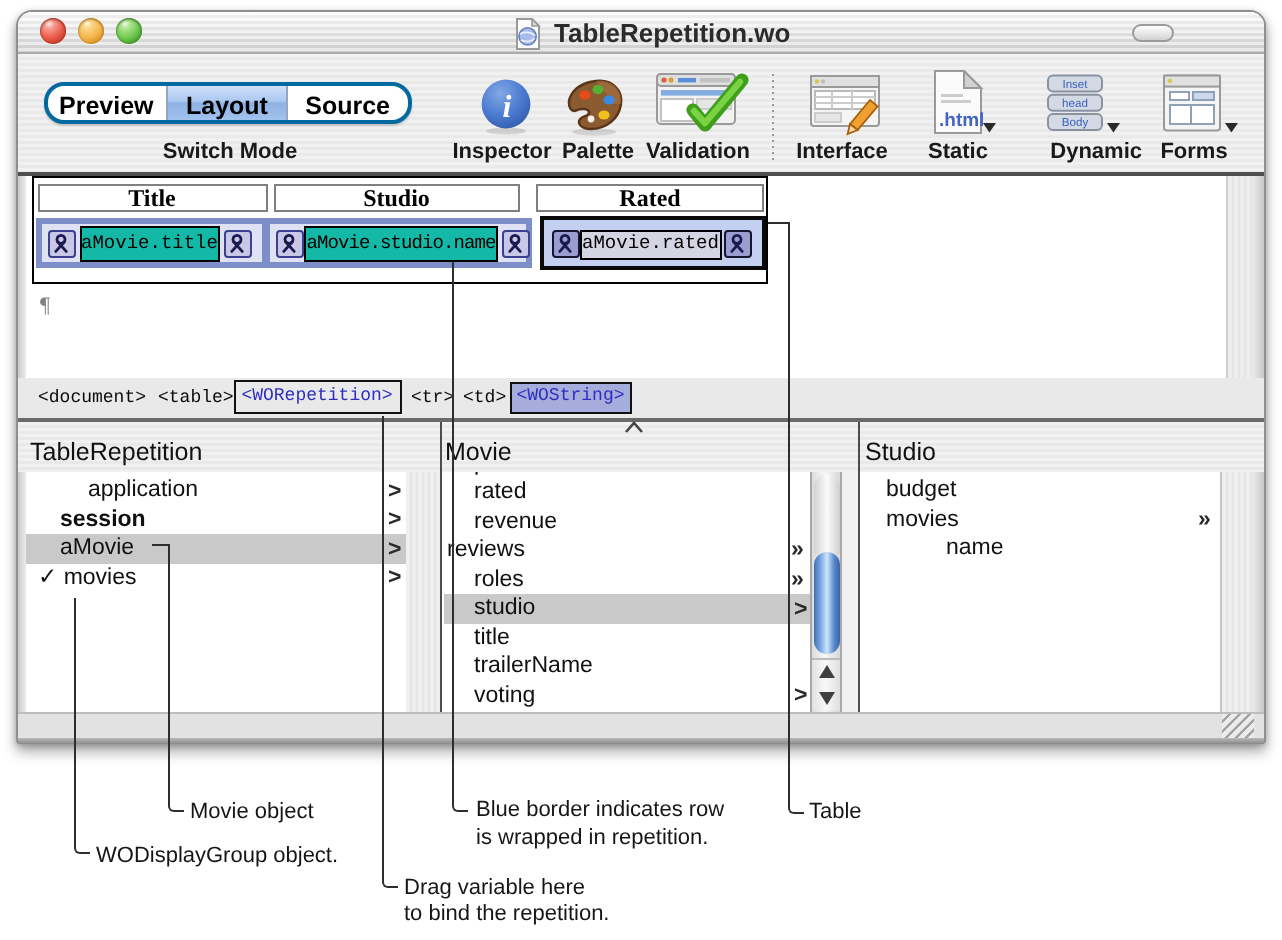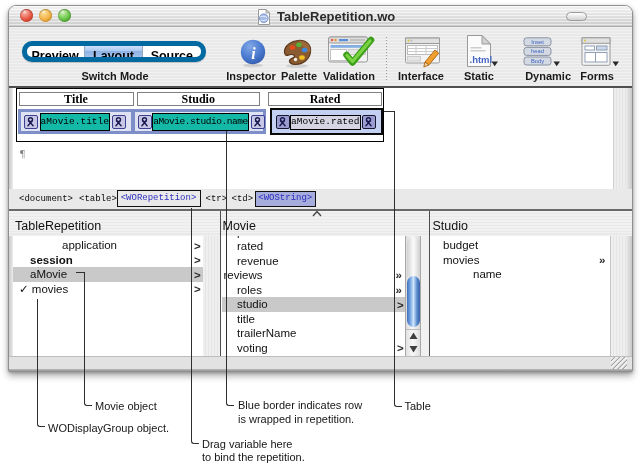--- a/index.html
+++ b/index.html
@@ -15,21 +15,21 @@
          box-shadow:0 4px 7px rgba(0,0,0,0.32), 0 1px 3px rgba(0,0,0,0.22); }
 
   .tl { top:9px; width:13px; height:13px; border-radius:50%; }
   #title { left:277px; top:9px; font-size:13px; font-weight:bold; color:#2b2b2b; }
   #pill { left:566px; top:11.5px; width:21px; height:9px; border-radius:4.5px;
           background:linear-gradient(180deg,#ffffff,#d2d2d2); border:1px solid #9a9a9a; }
 
   .tblabel { top:70px; font-size:11px; font-weight:bold; color:#1a1a1a; text-align:center; }
 
   #seg { left:21.5px; top:41px; width:184px; height:21px; background:#fff;
-         border:5px solid #0369a1; border-radius:10px; overflow:hidden;
+         border:2px solid #0369a1; border-radius:10px; overflow:hidden;
          display:flex; font-size:12.5px; font-weight:bold; color:#000;
          box-shadow:0 1px 1px rgba(0,0,0,0.18); }
   #seg div { flex:1; text-align:center; line-height:20.5px; }
   #seg .mid { border-left:1px solid #96a6c0; border-right:1px solid #96a6c0;
         background:linear-gradient(180deg,#cfe0fa 0%,#aac8f0 45%,#8fb2e4 50%,#a2c2ee 100%); }
 
   .hcell { top:91.5px; height:14.5px; background:#fff; border:1px solid #808080;
            font-family:"Liberation Serif",serif; font-weight:bold; font-size:12px;
            text-align:center; line-height:12.5px; color:#000; }
   .bbox { top:113px; height:18px; background:#14b8a6; border:1.5px solid #000;
@@ -227,21 +227,21 @@
 
   <div class="abs pin" style="left:9px;top:210.5px;width:623px;height:25px;"></div>
   <div class="abs bhtext" style="left:15px;">TableRepetition</div>
   <div class="abs bhtext" style="left:222.5px;">Movie</div>
   <div class="abs bhtext" style="left:432.5px;">Studio</div>
 
   <div class="abs" style="left:13px;top:235.5px;width:613px;height:120.5px;background:#fff;"></div>
 
   <div class="abs hl" style="left:13px;top:267px;width:190px;height:14.5px;"></div>
   <div class="abs" style="left:13px;top:235.5px;width:183px;height:120.5px;overflow:hidden;">
-    <div class="row" style="padding-left:17px;margin-top:2.5px;margin-left:32px;">application</div>
+    <div class="row" style="padding-left:31px;margin-top:2.5px;">application</div>
     <div class="row" style="padding-left:17px;font-weight:bold;">session</div>
     <div class="row" style="padding-left:17px;">aMovie</div>
     <div class="row" style="padding-left:6px;">✓ movies</div>
   </div>
   <div class="abs arr" style="left:194px;top:240.5px;">&gt;</div>
   <div class="abs arr" style="left:194px;top:255px;">&gt;</div>
   <div class="abs arr" style="left:194px;top:269.5px;">&gt;</div>
   <div class="abs arr" style="left:194px;top:284px;">&gt;</div>
   <div class="abs track" style="left:203px;top:235.5px;width:16.5px;height:120.5px;"></div>
   <div class="abs divider" style="left:219.5px;"></div>

